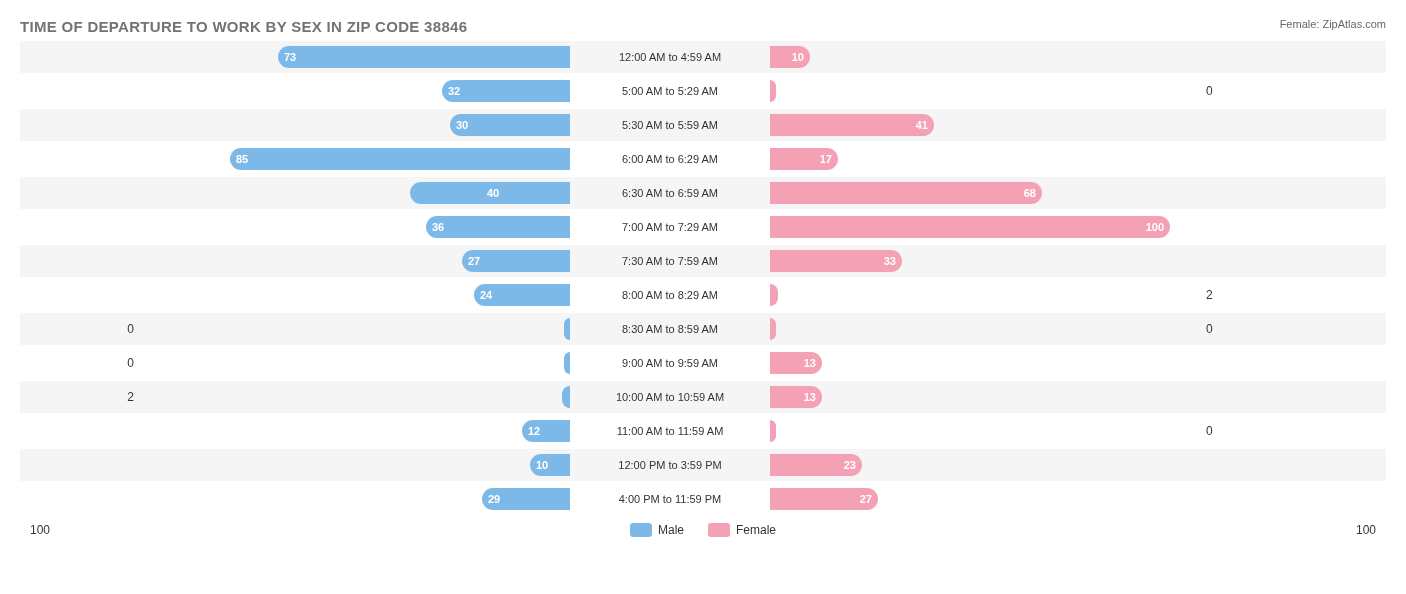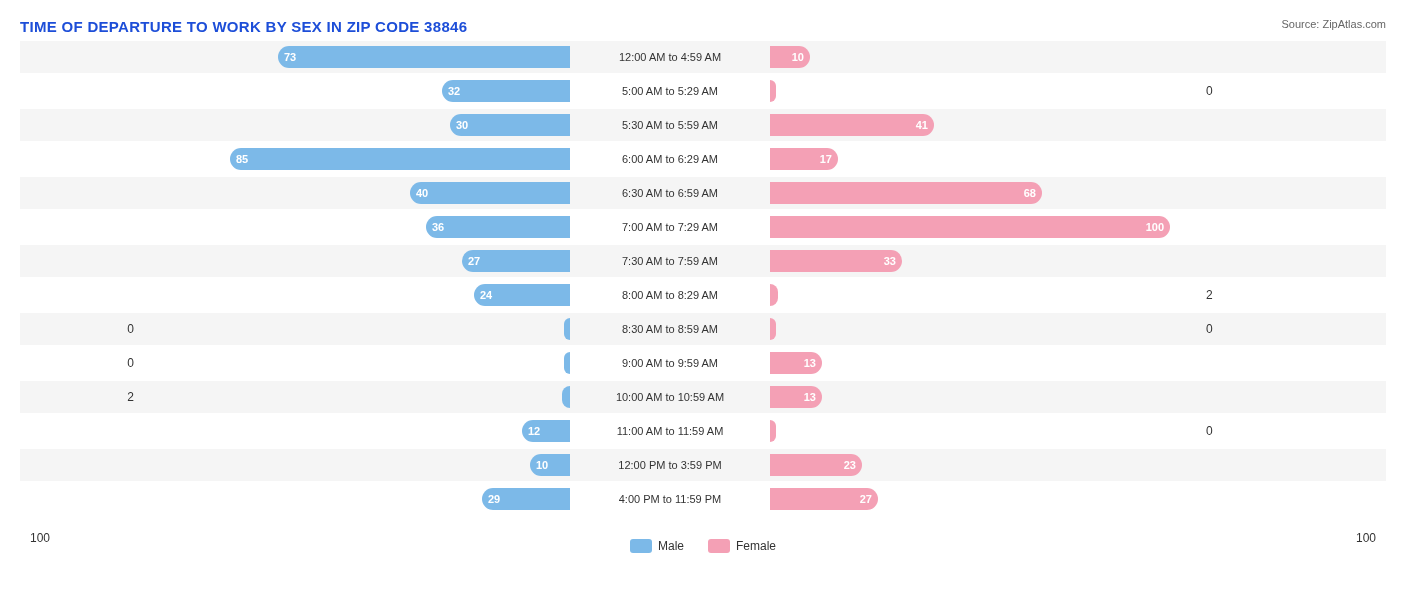--- a/index.html
+++ b/index.html
@@ -12,21 +12,21 @@
       overflow: hidden;
     }
     .chart-container {
       width: 1406px;
       padding: 18px 20px 30px 20px;
       position: relative;
     }
     .chart-title {
       font-size: 15px;
       font-weight: bold;
-      color: #1d4ed8;
+      color: #737373;
       margin-bottom: 6px;
       text-transform: uppercase;
       letter-spacing: 0.3px;
     }
     .source-text {
       position: absolute;
       top: 18px;
       right: 20px;
       font-size: 11px;
       color: #666;
@@ -124,21 +124,20 @@
       padding: 0 10px;
     }
     .footer-left {
       font-size: 12px;
       color: #333;
     }
     .legend {
       display: flex;
       gap: 24px;
       align-items: center;
-      margin-top: 16px;
     }
     .legend-item {
       display: flex;
       align-items: center;
       gap: 6px;
       font-size: 12px;
       color: #333;
     }
     .legend-box {
       width: 22px;
@@ -151,21 +150,21 @@
     }
 
     
     
   </style>
 </head>
 <body>
 
 <div class="chart-container">
   <div class="chart-title">TIME OF DEPARTURE TO WORK BY SEX IN ZIP CODE 38846</div>
-  <div class="source-text">Source: ZipAtlas.com</div>
+  <div class="source-text">Female: ZipAtlas.com</div>
 
   <div class="chart-area" id="chart-area">
   <div class="row">
     <div class="male-val"></div>
     <div class="male-bar-wrap">
       <div class="male-bar" style="width:292px;">
         <span class="male-bar-label">73</span>
       </div>
     </div>
     <div class="label-cell">12:00 AM to 4:59 AM</div>
@@ -217,21 +216,21 @@
     <div class="female-bar-wrap">
       <div class="female-bar" style="width:68px;">
         <span class="female-bar-label">17</span>
       </div>
     </div>
     <div class="female-val"></div>
   </div>
       <div class="row">
     <div class="male-val"></div>
     <div class="male-bar-wrap">
-      <div class="male-bar" style="width:160px;">
+      <div class="male-bar" style="width:160px;justify-content:center;">
         <span class="male-bar-label">40</span>
       </div>
     </div>
     <div class="label-cell">6:30 AM to 6:59 AM</div>
     <div class="female-bar-wrap">
       <div class="female-bar" style="width:272px;">
         <span class="female-bar-label">68</span>
       </div>
     </div>
     <div class="female-val"></div>

